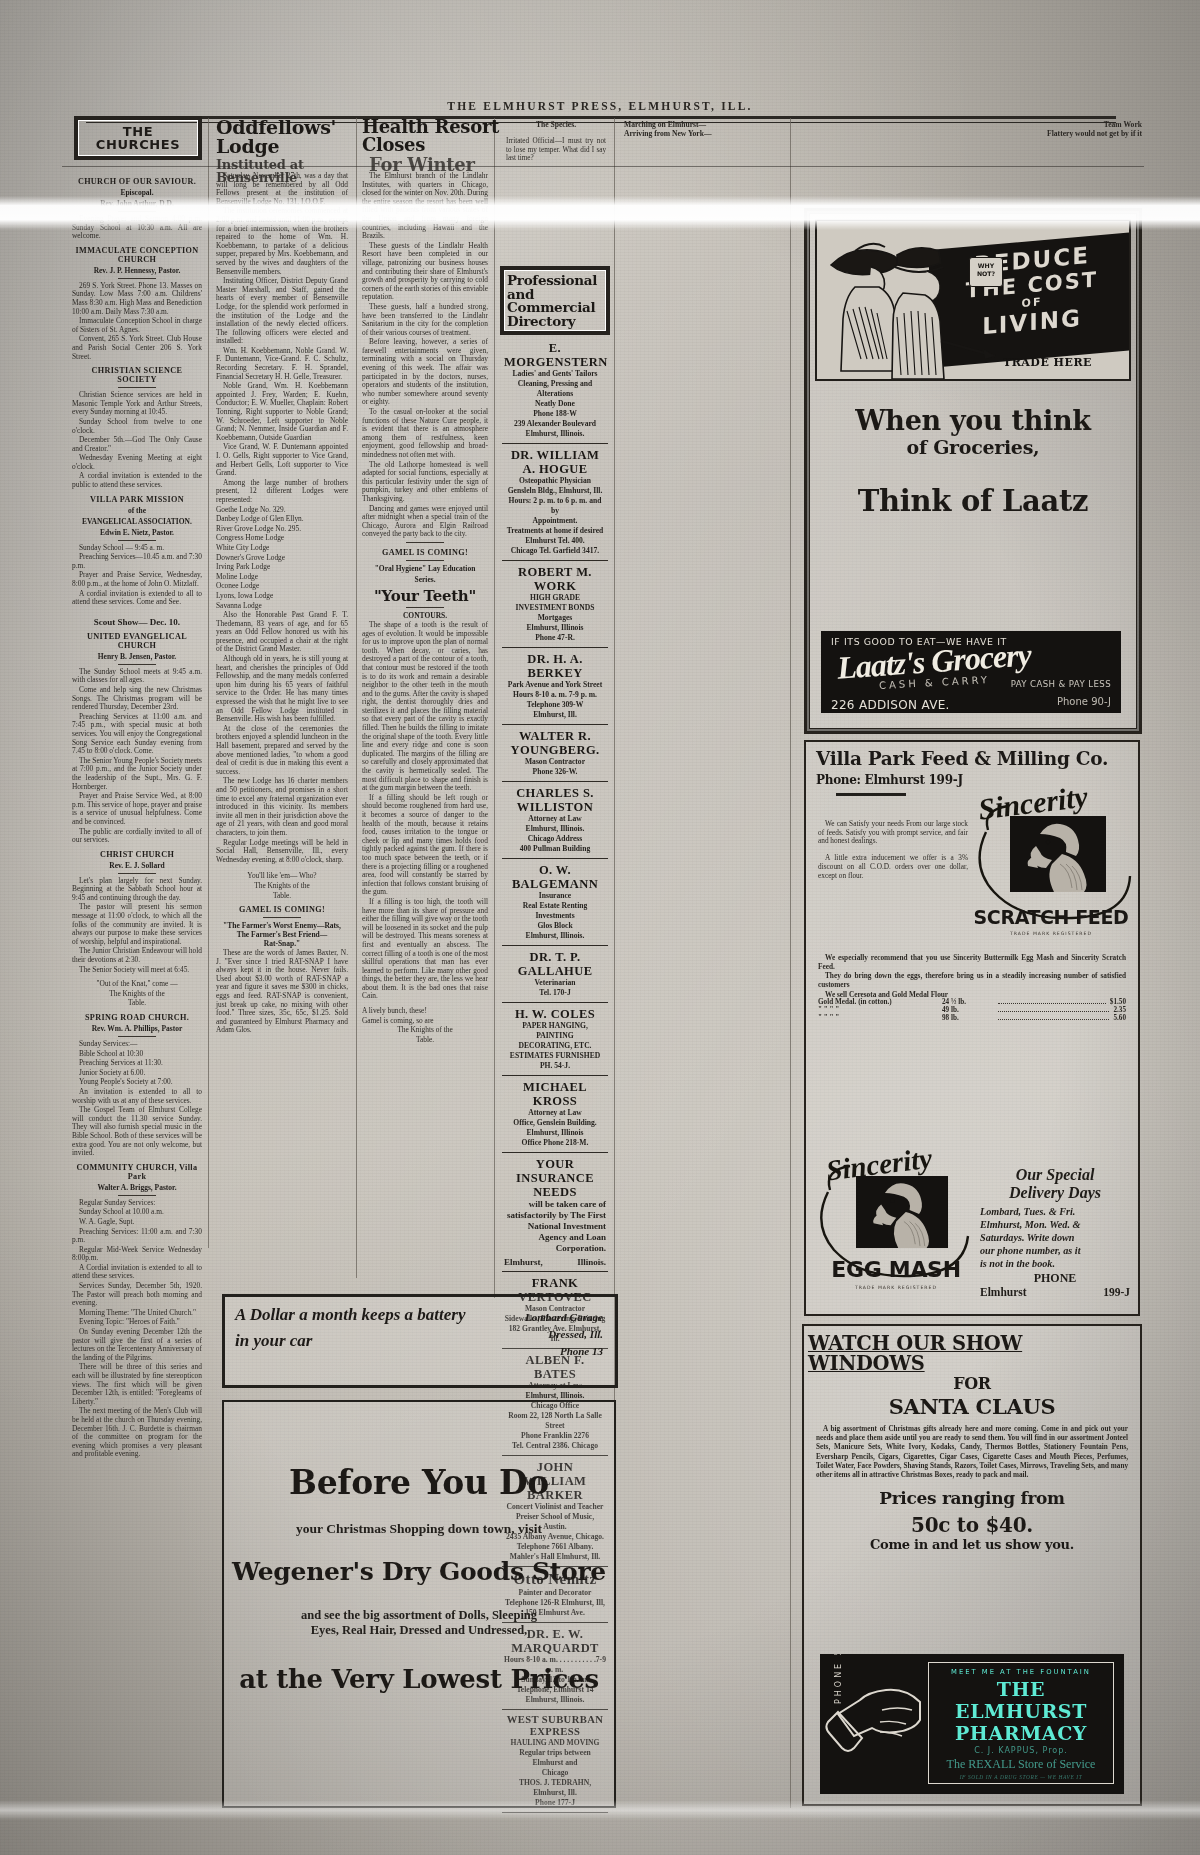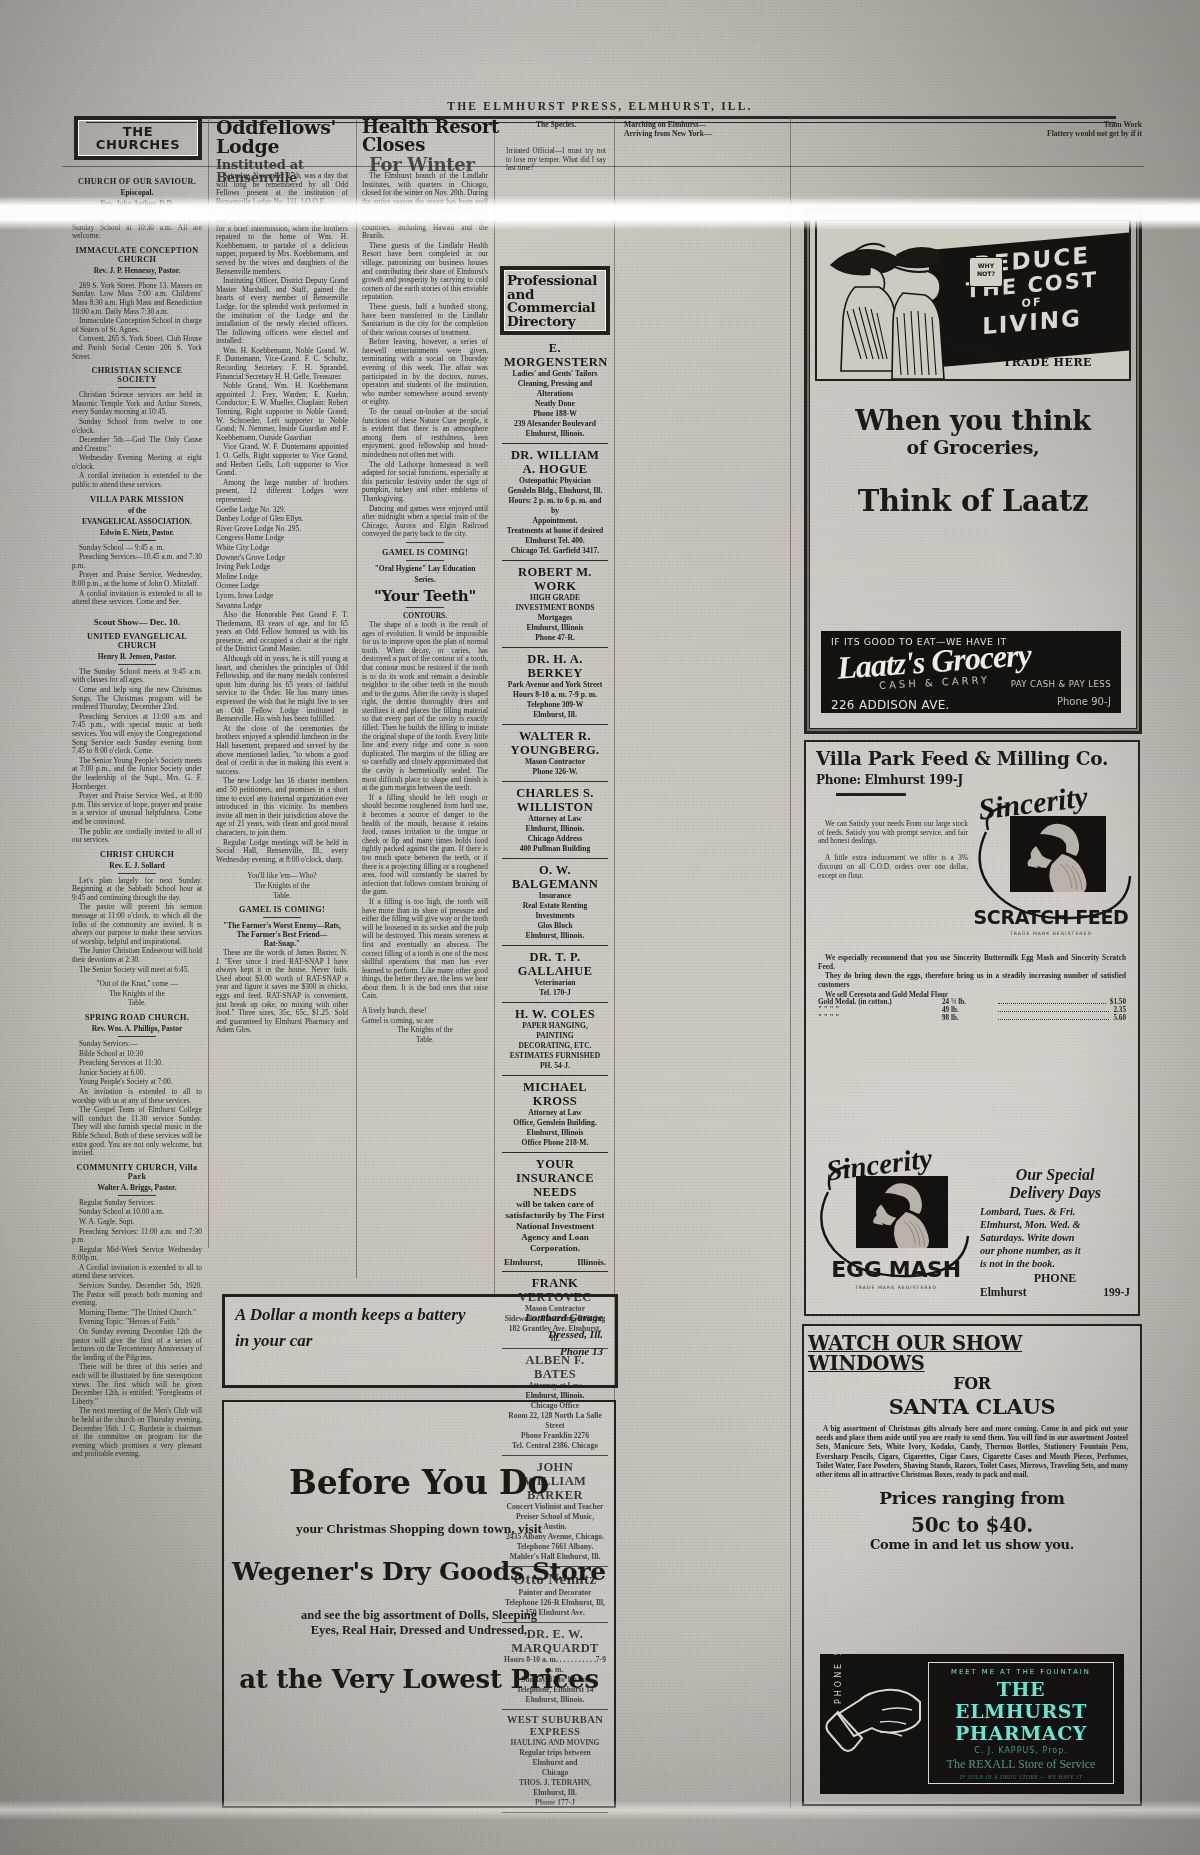--- a/index.html
+++ b/index.html
@@ -155,21 +155,21 @@
     <div class="bighead" style="font-size:13px;margin-top:2px;opacity:.78;"><span>Instituted at Bensenville</span></div>
   </div>
 
   <div style="position:absolute;left:300px;top:0px;width:140px;">
     <div class="bighead" style="font-size:18px;"><span>Health Resort Closes</span></div>
     <div class="bighead" style="font-size:18px;margin-top:2px;opacity:.72;margin-left:7px;"><span>For Winter</span></div>
   </div>
 
   <div style="position:absolute;left:444px;top:2px;width:100px;text-align:center;">
     <div style="font-size:7.6px;font-weight:bold;color:#2a2723;">The Species.</div>
-    <div class="body" style="font-size:7.2px;margin-top:18px;">Irritated Official—I must try not to lose my temper. What did I say last time?</div>
+    <div class="body" style="font-size:7.2px;margin-top:8px;">Irritated Official—I must try not to lose my temper. What did I say last time?</div>
   </div>
   <div style="position:absolute;left:562px;top:2px;width:140px;">
     <div style="font-size:7.6px;font-weight:bold;color:#2a2723;">Marching on Elmhurst—</div>
     <div style="font-size:7.6px;font-weight:bold;color:#2a2723;">Arriving from New York—</div>
   </div>
   <div style="position:absolute;left:900px;top:2px;width:180px;text-align:right;">
     <div style="font-size:7.6px;font-weight:bold;color:#2a2723;">Team Work</div>
     <div style="font-size:7.6px;font-weight:bold;color:#2a2723;">Flattery would not get by if it</div>
   </div>
 
@@ -449,21 +449,21 @@
         </div>
         <div class="dir-entry">
           <div class="dir-name">MICHAEL KROSS</div>
           <div class="dir-sub">Attorney at Law</div>
           <div class="dir-sub">Office, Genslein Building.</div>
           <div class="dir-sub">Elmhurst,                     Illinois</div>
           <div class="dir-sub">Office Phone 218-M.</div>
         </div>
         <div class="dir-entry">
           <div class="dir-name">YOUR INSURANCE NEEDS</div>
-          <div class="dir-sub" style="text-align:center;font-size:9px;line-height:11px;">will be taken care of satisfactorily by The First National Investment Agency and Loan Corporation.</div>
+          <div class="dir-sub" style="text-align:right;font-size:9px;line-height:11px;">will be taken care of satisfactorily by The First National Investment Agency and Loan Corporation.</div>
           <div class="dir-sub" style="display:flex;justify-content:space-between;font-size:9px;margin-top:3px;">
             <span>Elmhurst,</span>
             <span>Illinois.</span>
           </div>
         </div>
         <div class="dir-entry">
           <div class="dir-name">FRANK VERTOVEC</div>
           <div class="dir-sub">Mason Contractor</div>
           <div class="dir-sub">Sidewalks, Plastering, Pointing</div>
           <div class="dir-sub">182 Grantley Ave.      Elmhurst, Ill.</div>

